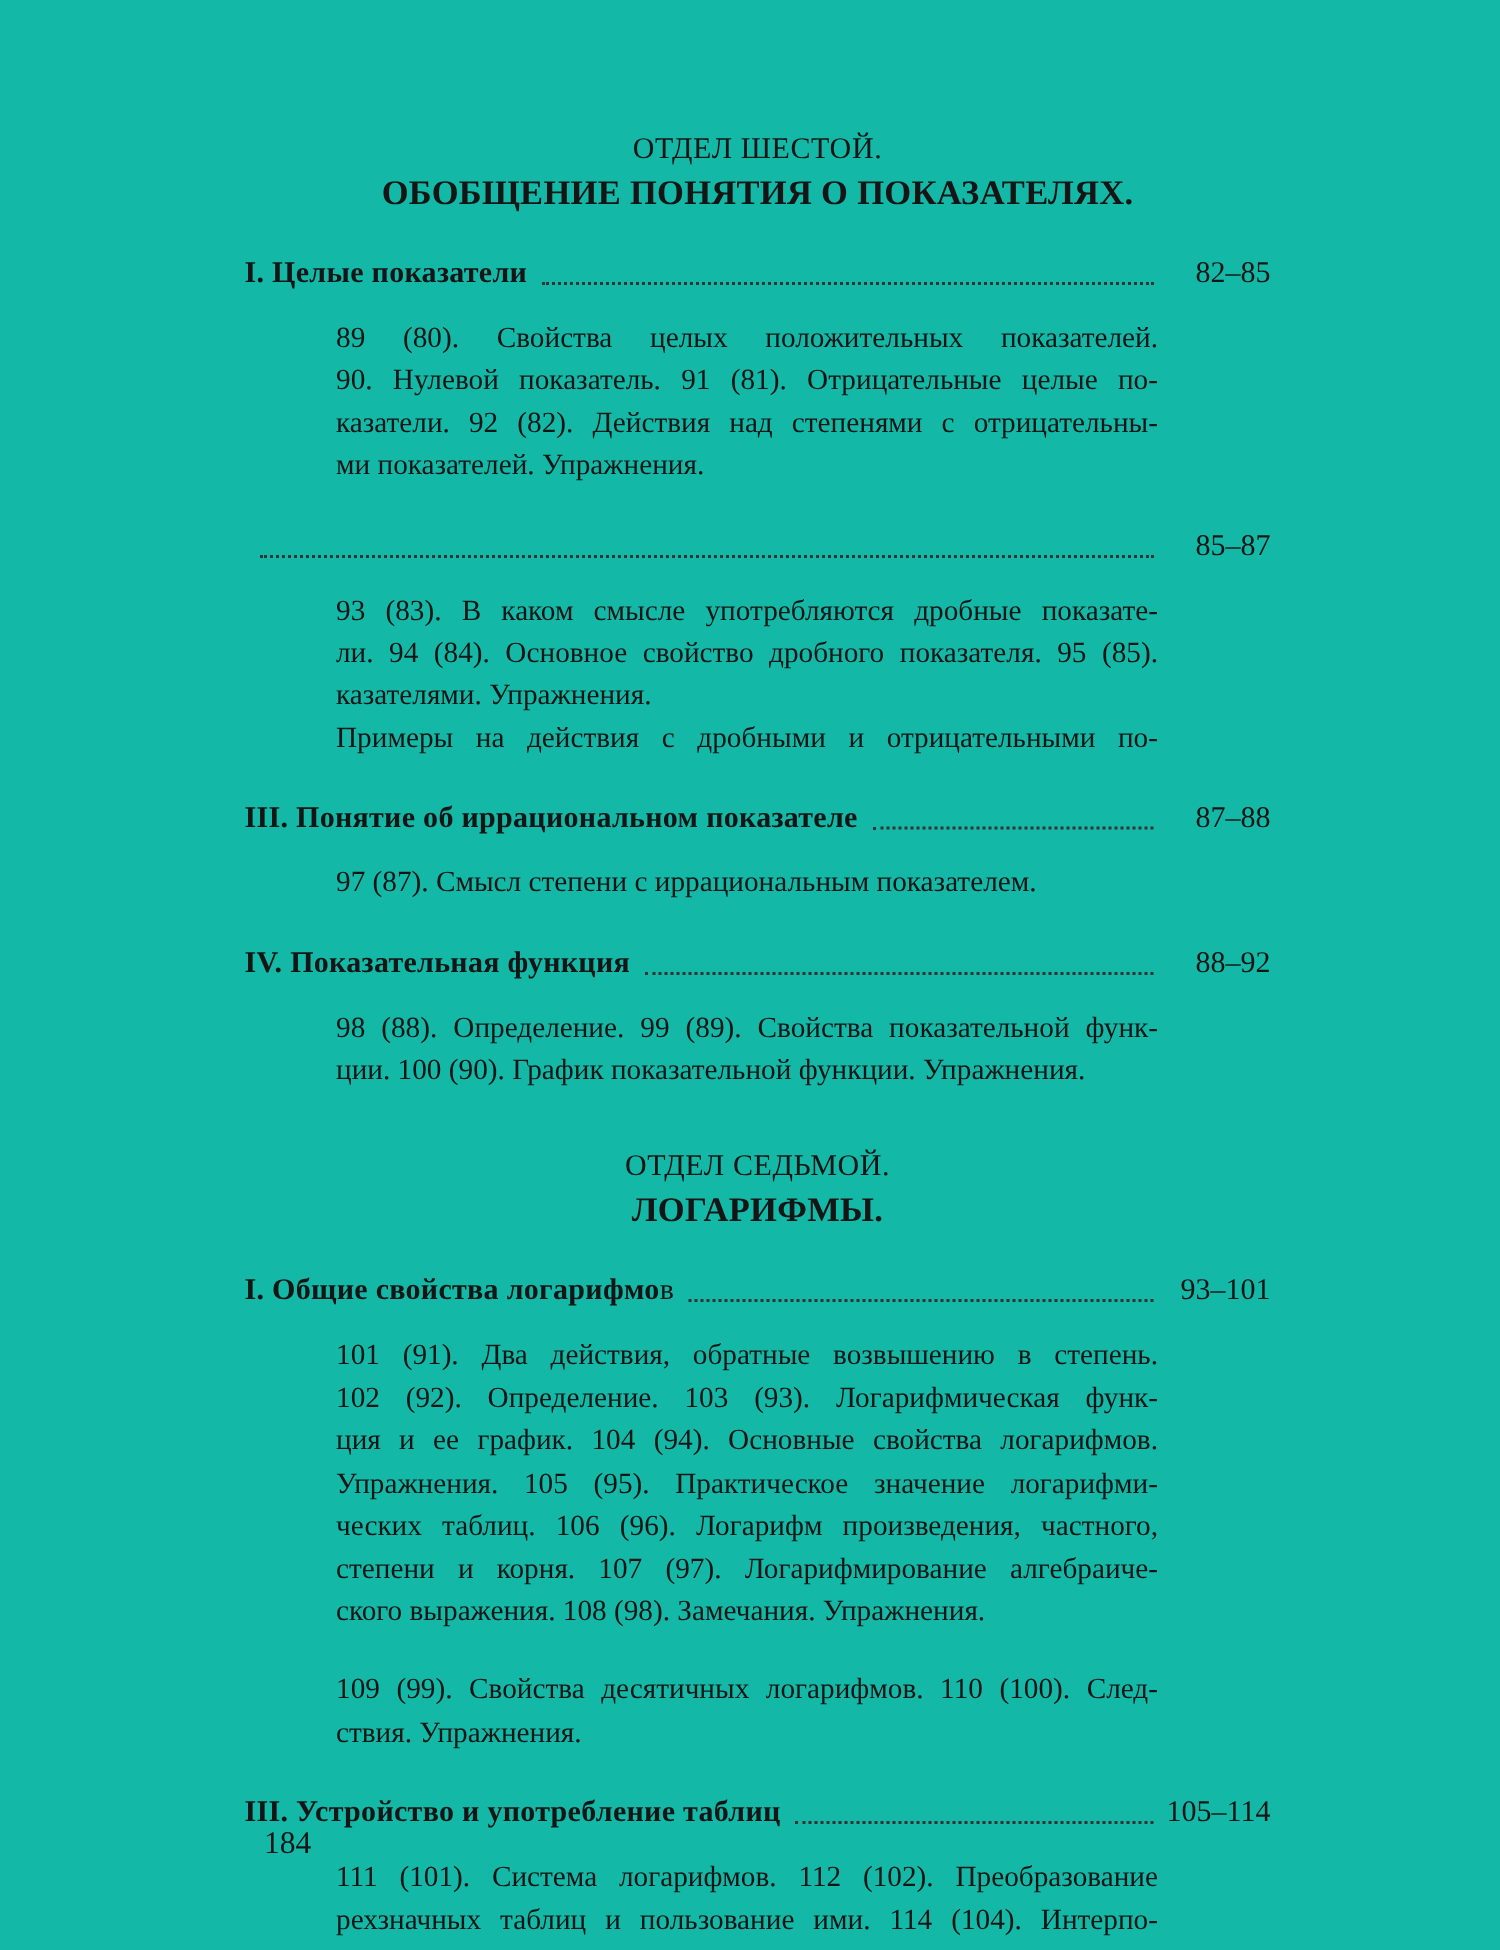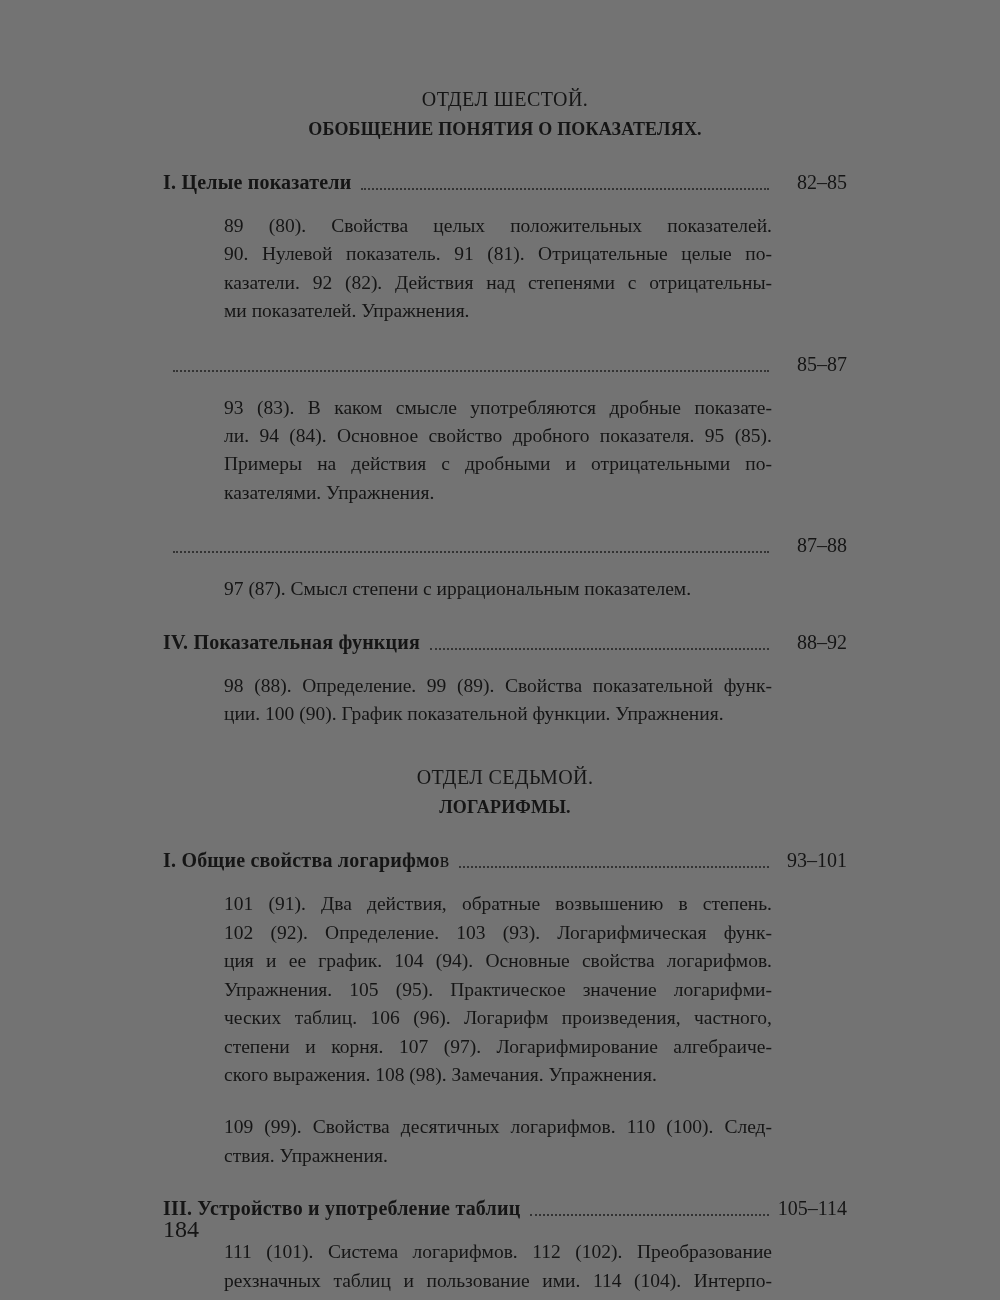--- a/index.html
+++ b/index.html
@@ -1,38 +1,38 @@
 <!DOCTYPE html>
 <html lang="ru"><head>
 <meta charset="utf-8">
 <style>
   html, body { margin: 0; padding: 0; background: #ffffff; }
   .page {
     position: relative;
     width: 1000px;
     height: 1300px;
-    background: #737373;
+    background: #14b8a6;
     font-family: "Liberation Serif", "DejaVu Serif", serif;
     color: #151515;
     overflow: hidden;
   }
   .content {
     position: absolute;
     left: 163px;
     top: 86px;
     width: 684px;
   }
   .section-head { text-align: center; }
   .section-kicker {
     font-size: 20px;
     letter-spacing: 0.4px;
     line-height: 26px;
   }
   .section-title {
-    font-size: 18px;
+    font-size: 23px;
     font-weight: bold;
     letter-spacing: 0.2px;
     line-height: 30px;
     margin-top: 2px;
   }
   .section.second { margin-top: 36px; }
   .entry { margin-top: 24px; }
   .entry-head {
     display: flex;
     align-items: baseline;
@@ -65,23 +65,23 @@
     margin-top: 16px;
   }
   .entry-desc .line {
     text-align: justify;
     text-align-last: justify;
     white-space: nowrap;
   }
   .entry-desc .line.final { text-align-last: left; }
   .page-number {
     position: absolute;
-    left: 163px;
+    left: 176px;
     top: 1216px;
-    font-size: 24px;
+    font-size: 21px;
   }
 </style>
 </head>
 <body>
 
 <div class="page">
   <div class="content">
 
     <div class="section">
       <div class="section-head">
@@ -106,27 +106,28 @@
 
       <div class="entry">
         <div class="entry-head">
             <span class="entry-label-tail"></span>
           <span class="leader"></span>
           <span class="entry-pages">85–87</span>
         </div>
         <div class="entry-desc">
             <div class="line">93 (83). В каком смысле употребляются дробные показате-</div>
             <div class="line">ли. 94 (84). Основное свойство дробного показателя. 95 (85).</div>
+            <div class="line final">казателями. Упражнения.</div>
             <div class="line">Примеры на действия с дробными и отрицательными по-</div>
-            <div class="line final">казателями. Упражнения.</div>
           </div>
       </div>
 
       <div class="entry">
         <div class="entry-head">
+          <span class="entry-label">III. Понятие об иррациональном показателе</span>
             <span class="entry-label-tail"></span>
           <span class="leader"></span>
           <span class="entry-pages">87–88</span>
         </div>
         <div class="entry-desc">
             <div class="line final">97 (87). Смысл степени с иррациональным показателем.</div>
           </div>
       </div>
 
       <div class="entry">

